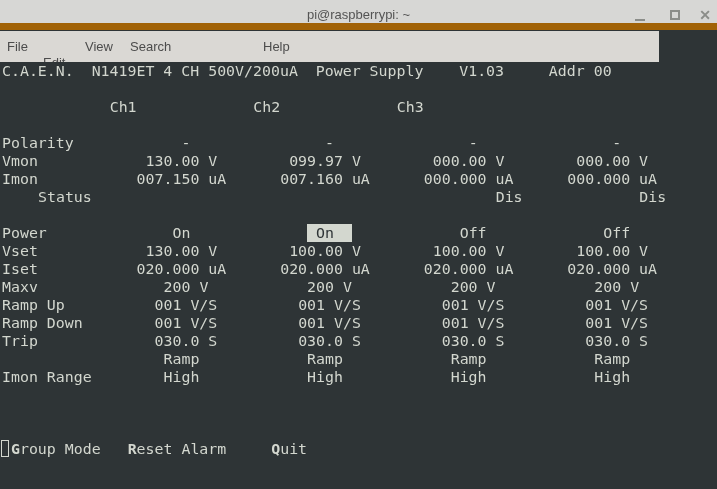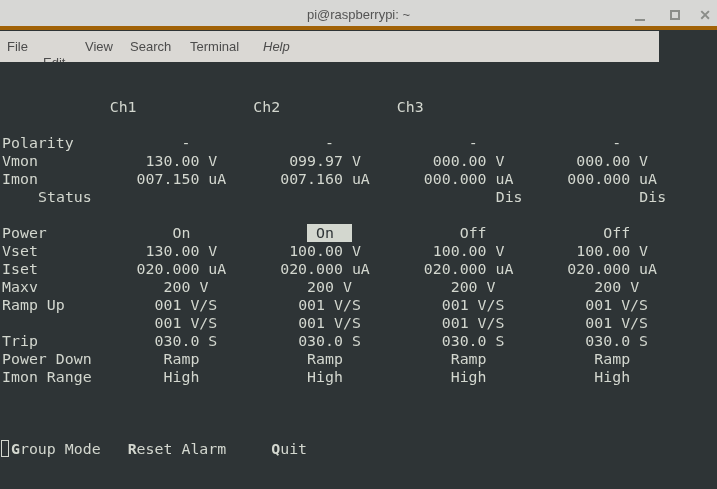--- a/index.html
+++ b/index.html
@@ -2,21 +2,21 @@
 <html><head>
 <meta charset="utf-8">
 <style>
   * { margin:0; padding:0; box-sizing:border-box; }
   html,body { width:717px; height:489px; overflow:hidden; }
   body { font-family:"Liberation Sans", sans-serif; background:#2E3436; }
 
   
   .titlebar {
     position:absolute; left:0; top:0; width:717px; height:30px;
-    background:#d7d7d5; border-bottom:4px solid #a16207;
+    background:#d7d7d5; border-bottom:7px solid #a16207;
   }
   .title-text {
     position:absolute; left:0; right:0; top:0; height:30px;
     text-align:center; line-height:30px;
     font-size:13px; color:#545454;
   }
   .winbtn { position:absolute; top:0; width:22px; height:30px; cursor:pointer; }
   .winbtn-min  { left:630px; }
   .winbtn-max  { left:665px; }
   .winbtn-close{ left:694px; }
@@ -74,25 +74,27 @@
   <div class="winbtn winbtn-close">
     <div class="icon-close">✕</div>
   </div>
 </div>
 
 <div class="menubar">
     <div class="menu-item" style="left: 5px;">File</div>
     <div class="menu-item" style="left: 41px; margin-top: 16px;">Edit</div>
     <div class="menu-item" style="left: 83px;">View</div>
     <div class="menu-item" style="left: 128px;">Search</div>
-    <div class="menu-item" style="left: 188px;">Terminal</div>
-    <div class="menu-item" style="left: 261px; font-style: italic;">Help</div>
+    <div class="menu-item" style="left: 261px;">Help</div>
   </div>
 
 <div class="terminal">
+    <div class="trow" style="top: 0px;">
+      <span class="tseg" style="left: 2px;">C.A.E.N.  N1419ET 4 CH 500V/200uA  Power Supply    V1.03     Addr 00</span>
+    </div>
     <div class="trow" style="top: 36px;">
       <span class="tseg" style="left: 109.688px;">Ch1</span>
       <span class="tseg" style="left: 253.272px;">Ch2</span>
       <span class="tseg" style="left: 396.856px;">Ch3</span>
     </div>
     <div class="trow" style="top: 72px;">
       <span class="tseg" style="left: 2px;">Polarity</span>
       <span class="tseg" style="left: 181.48px;">-</span>
       <span class="tseg" style="left: 325.064px;">-</span>
       <span class="tseg" style="left: 468.648px;">-</span>
@@ -146,34 +148,34 @@
       <span class="tseg" style="left: 594.284px;">200 V</span>
     </div>
     <div class="trow" style="top: 234px;">
       <span class="tseg" style="left: 2px;">Ramp Up</span>
       <span class="tseg" style="left: 154.558px;">001 V/S</span>
       <span class="tseg" style="left: 298.142px;">001 V/S</span>
       <span class="tseg" style="left: 441.726px;">001 V/S</span>
       <span class="tseg" style="left: 585.31px;">001 V/S</span>
     </div>
     <div class="trow" style="top: 252px;">
+      <span class="tseg" style="left: 2px;">Ramp Down</span>
       <span class="tseg" style="left: 154.558px;">001 V/S</span>
       <span class="tseg" style="left: 298.142px;">001 V/S</span>
       <span class="tseg" style="left: 441.726px;">001 V/S</span>
       <span class="tseg" style="left: 585.31px;">001 V/S</span>
     </div>
     <div class="trow" style="top: 270px;">
       <span class="tseg" style="left: 2px;">Trip</span>
       <span class="tseg" style="left: 154.558px;">030.0 S</span>
       <span class="tseg" style="left: 298.142px;">030.0 S</span>
       <span class="tseg" style="left: 441.726px;">030.0 S</span>
       <span class="tseg" style="left: 585.31px;">030.0 S</span>
     </div>
     <div class="trow" style="top: 288px;">
-      <span class="tseg" style="left: 2px;">Power Down</span>
       <span class="tseg" style="left: 163.532px;">Ramp</span>
       <span class="tseg" style="left: 307.116px;">Ramp</span>
       <span class="tseg" style="left: 450.7px;">Ramp</span>
       <span class="tseg" style="left: 594.284px;">Ramp</span>
     </div>
     <div class="trow" style="top: 306px;">
       <span class="tseg" style="left: 2px;">Imon Range</span>
       <span class="tseg" style="left: 163.532px;">High</span>
       <span class="tseg" style="left: 307.116px;">High</span>
       <span class="tseg" style="left: 450.7px;">High</span>

